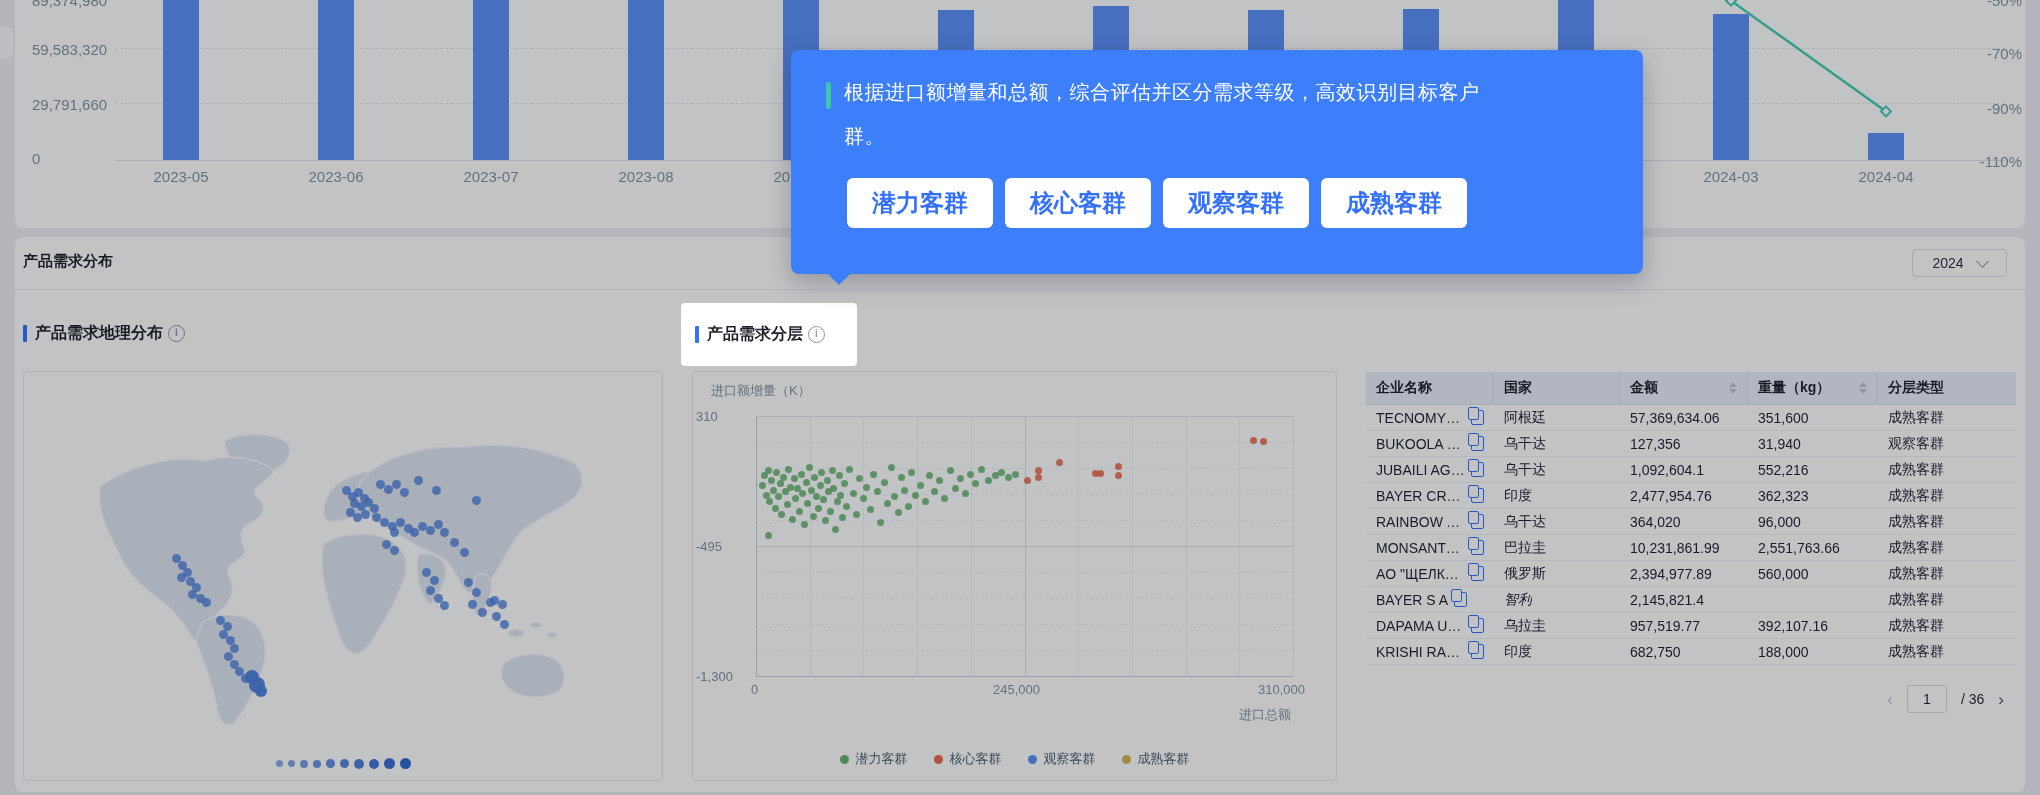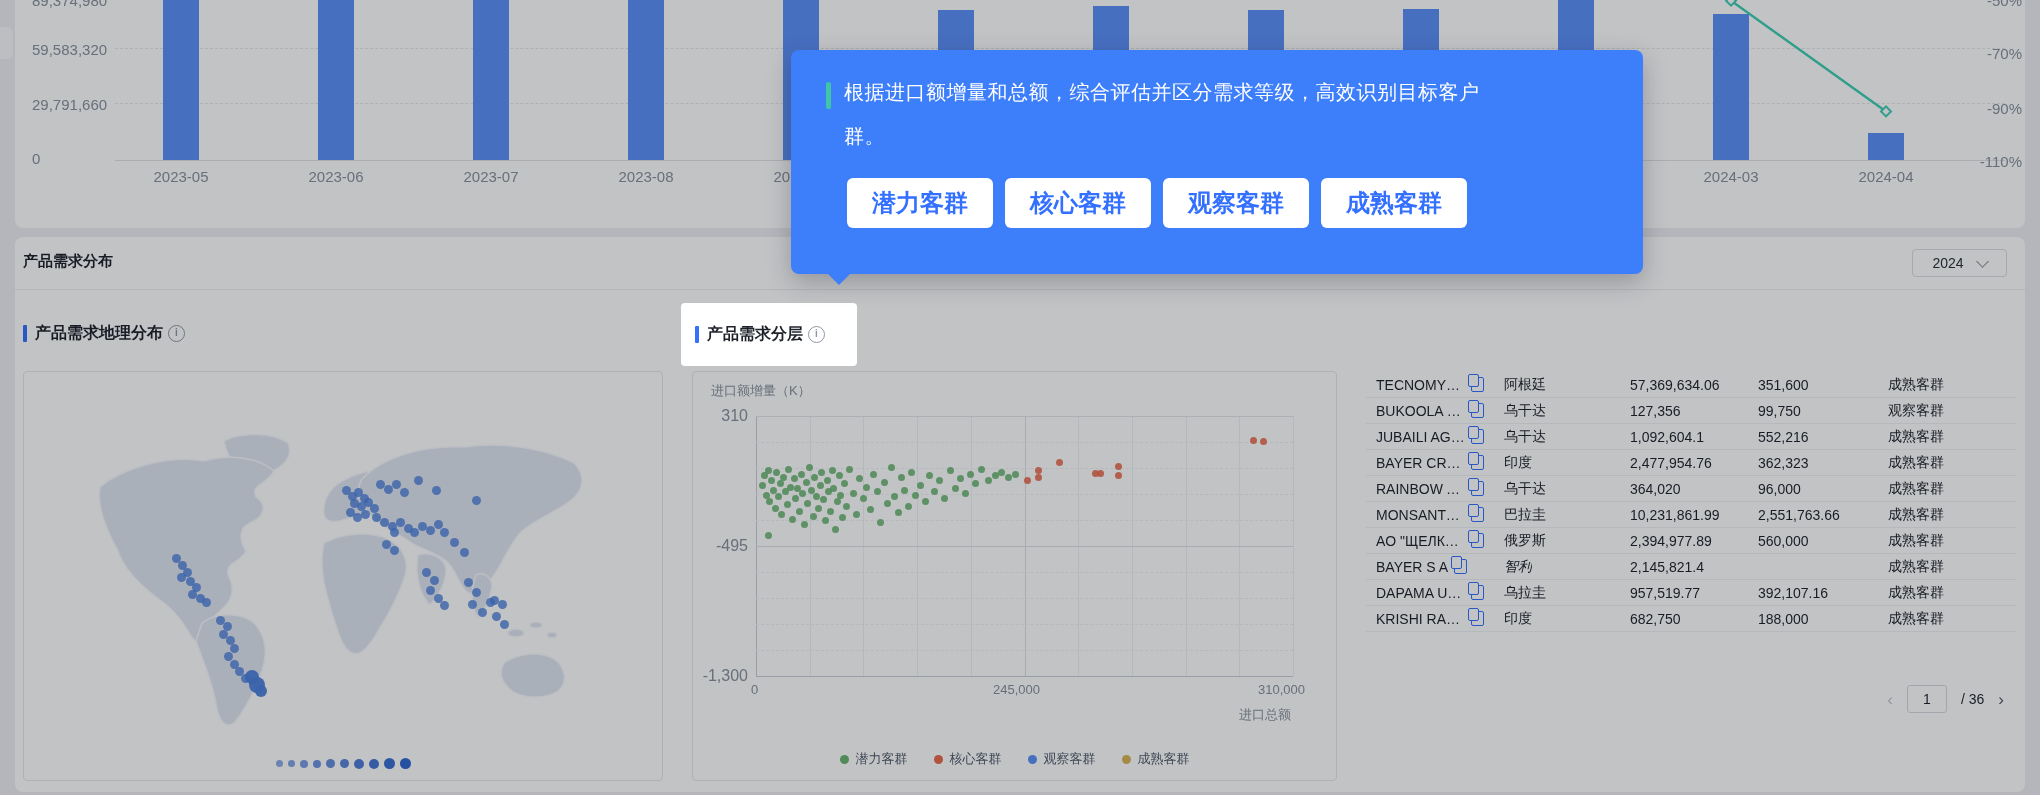--- a/index.html
+++ b/index.html
@@ -35,21 +35,21 @@
   .year-dd span{font-size:14px;color:#2a2f38;}
   .chev-down{width:8px;height:8px;border-right:1.5px solid #86909c;border-bottom:1.5px solid #86909c;transform:rotate(45deg);margin-top:-4px;}
   .panel{position:absolute;border:1px solid #e5e6eb;border-radius:4px;box-sizing:border-box;}
   .panel-title{position:absolute;display:flex;align-items:center;}
   
   .sc-ytitle{position:absolute;left:18px;top:10px;font-size:13px;color:#86909c;}
   .plot{position:absolute;left:63px;top:44px;width:537px;height:260px;}
   .vgrid{position:absolute;top:0;height:100%;width:0;border-left:1px solid #eef0f3;}
   .hgrid-dash{position:absolute;left:0;width:100%;height:0;border-top:1px dashed #f0f1f4;}
   .hgrid{position:absolute;left:0;width:100%;height:0;border-top:1px solid #dde0e5;}
-  .sc-ylab{position:absolute;left:-60px;width:52px;text-align:right;font-size:16px;color:#86909c;transform:translateY(-50%);}
+  .sc-ylab{position:absolute;left:-60px;width:52px;text-align:left;font-size:13px;color:#86909c;transform:translateY(-50%);}
   .sc-xlab{position:absolute;top:310px;font-size:13px;color:#86909c;}
   .sc-xtitle{position:absolute;top:334px;right:45px;font-size:13px;color:#86909c;}
   .dot{position:absolute;border-radius:50%;}
   .legend{position:absolute;left:0;top:378px;width:100%;display:flex;justify-content:center;gap:26px;}
   .legend .li{display:flex;align-items:center;gap:7px;cursor:pointer;}
   .legend .sw{width:9px;height:9px;border-radius:50%;}
   .legend .lt{font-size:13px;color:#4e5969;}
   
   .tbl{position:absolute;left:1351px;top:135px;width:650px;}
   .trow{display:flex;border-bottom:1px solid #eef0f4;}
@@ -391,20 +391,45 @@
             <div class="lt">观察客群</div>
           </div>
           <div class="li">
             <div class="sw" style="background: rgb(217, 179, 86);"></div>
             <div class="lt">成熟客群</div>
           </div>
         </div>
     </div>
 
     <div class="tbl" id="company-table">
+        <div class="trow thead">
+          <div class="tc" style="width: 128px;">
+            <span>企业名称</span>
+          </div>
+          <div class="tc" style="width: 126px;">
+            <span>国家</span>
+          </div>
+          <div class="tc" style="width: 128px;">
+            <span>金额</span>
+            <div class="sorter">
+              <i class="up"></i>
+              <i class="dn"></i>
+            </div>
+          </div>
+          <div class="tc" style="width: 130px;">
+            <span>重量（kg）</span>
+            <div class="sorter">
+              <i class="up"></i>
+              <i class="dn"></i>
+            </div>
+          </div>
+          <div class="tc" style="width: 138px;">
+            <span>分层类型</span>
+          </div>
+        </div>
         <div class="trow">
           <div class="tc" style="width: 128px;">
             <span style="overflow: hidden; text-overflow: ellipsis; white-space: nowrap;">TECNOMYL ...</span>
             <div class="copy-ic"></div>
           </div>
           <div class="tc" style="width: 126px;">
             <span style="overflow: hidden; text-overflow: ellipsis; white-space: nowrap;">阿根廷</span>
           </div>
           <div class="tc" style="width: 128px;">
             <span style="overflow: hidden; text-overflow: ellipsis; white-space: nowrap;">57,369,634.06</span>
@@ -421,21 +446,21 @@
             <span style="overflow: hidden; text-overflow: ellipsis; white-space: nowrap;">BUKOOLA C...</span>
             <div class="copy-ic"></div>
           </div>
           <div class="tc" style="width: 126px;">
             <span style="overflow: hidden; text-overflow: ellipsis; white-space: nowrap;">乌干达</span>
           </div>
           <div class="tc" style="width: 128px;">
             <span style="overflow: hidden; text-overflow: ellipsis; white-space: nowrap;">127,356</span>
           </div>
           <div class="tc" style="width: 130px;">
-            <span style="overflow: hidden; text-overflow: ellipsis; white-space: nowrap;">99,750</span>
+            <span style="overflow: hidden; text-overflow: ellipsis; white-space: nowrap;">31,940</span>
           </div>
           <div class="tc" style="width: 138px;">
             <span style="overflow: hidden; text-overflow: ellipsis; white-space: nowrap;">观察客群</span>
           </div>
         </div>
         <div class="trow">
           <div class="tc" style="width: 128px;">
             <span style="overflow: hidden; text-overflow: ellipsis; white-space: nowrap;">JUBAILI AGR...</span>
             <div class="copy-ic"></div>
           </div>

